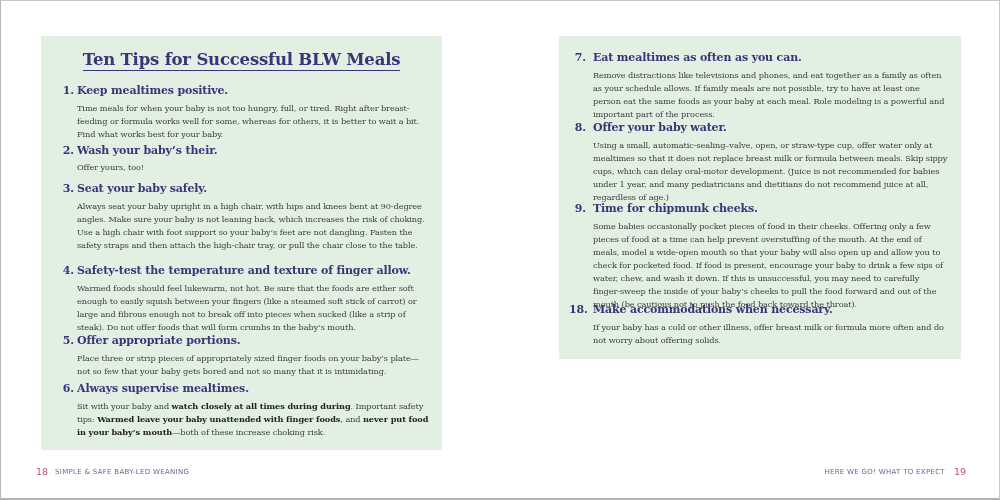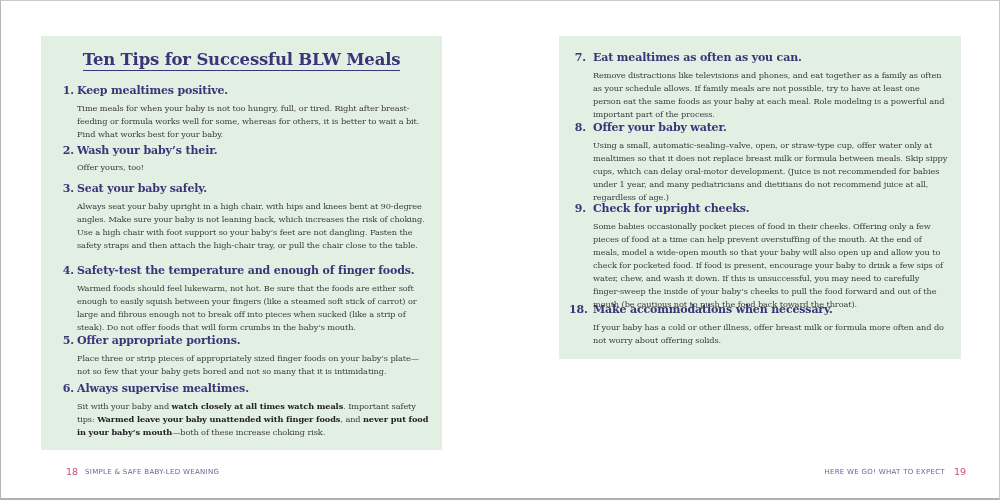--- a/index.html
+++ b/index.html
@@ -48,21 +48,21 @@
   .left-tip .tip-num { left: 20px; width: 13px; }
   .left-tip .tip-title { left: 36px; }
   .left-tip .tip-body { left: 36px; width: 352px; }
 
   .right-tip .tip-num { left: 14px; width: 13px; }
   .right-tip .tip-title { left: 34px; }
   .right-tip .tip-body { left: 34px; width: 355px; }
 
   .footer {
     position: absolute; top: 465px; font-family: "DejaVu Sans", sans-serif;
-    font-size: 7px; color: #6b6490; letter-spacing: 0.3px; white-space: nowrap; margin-left: 30px;
+    font-size: 7px; color: #6b6490; letter-spacing: 0.3px; white-space: nowrap;
   }
   .footer .pnum { color: #c8506e; font-size: 9.5px; letter-spacing: 0; }
   .footer-left { left: 35px; }
   .footer-left .pnum { margin-right: 7px; }
   .footer-right { right: 34px; }
   .footer-right .pnum { margin-left: 9px; }
   .footer .ftext { vertical-align: 1px; }
 </style>
 </head>
 <body>
@@ -93,39 +93,39 @@
         <div class="tip-head">
           <span class="tip-num">3.</span>
           <span class="tip-title">Seat your baby safely.</span>
         </div>
         <div class="tip-body" style="top:18px">Always seat your baby upright in a high chair, with hips and knees bent at 90-degree angles. Make sure your baby is not leaning back, which increases the risk of choking. Use a high chair with foot support so your baby’s feet are not dangling. Fasten the safety straps and then attach the high-chair tray, or pull the chair close to the table.</div>
       </div>
 
       <div class="tip left-tip" style="top:228px">
         <div class="tip-head">
           <span class="tip-num">4.</span>
-          <span class="tip-title">Safety-test the temperature and enough of finger foods.</span>
+          <span class="tip-title">Safety-test the temperature and texture of finger allow.</span>
         </div>
         <div class="tip-body" style="top:18px">Warmed foods should feel lukewarm, not hot. Be sure that the foods are either soft enough to easily squish between your fingers (like a steamed soft stick of carrot) or large and fibrous enough not to break off into pieces when sucked (like a strip of steak). Do not offer foods that will form crumbs in the baby’s mouth.</div>
       </div>
 
       <div class="tip left-tip" style="top:298px">
         <div class="tip-head">
           <span class="tip-num">5.</span>
           <span class="tip-title">Offer appropriate portions.</span>
         </div>
         <div class="tip-body" style="top:18px">Place three or strip pieces of appropriately sized finger foods on your baby’s plate—not so few that your baby gets bored and not so many that it is intimidating.</div>
       </div>
 
       <div class="tip left-tip" style="top:346px">
         <div class="tip-head">
           <span class="tip-num">6.</span>
           <span class="tip-title">Always supervise mealtimes.</span>
         </div>
-        <div class="tip-body" style="top:18px"><span>Sit with your baby and </span><b>watch closely at all times watch meals</b><span>. Important safety tips: </span><b>Warmed leave your baby unattended with finger foods</b><span>, and </span><b>never put food in your baby’s mouth</b><span>—both of these increase choking risk.</span></div>
+        <div class="tip-body" style="top:18px"><span>Sit with your baby and </span><b>watch closely at all times during during</b><span>. Important safety tips: </span><b>Warmed leave your baby unattended with finger foods</b><span>, and </span><b>never put food in your baby’s mouth</b><span>—both of these increase choking risk.</span></div>
       </div>
     </div>
 
     <div class="footer footer-left">
       <span class="pnum">18</span><span class="ftext">SIMPLE &amp; SAFE BABY-LED WEANING</span>
     </div>
   </div>
 
   <div class="page page-right">
     <div class="tipbox tipbox-right">
@@ -142,21 +142,21 @@
         <div class="tip-head">
           <span class="tip-num">8.</span>
           <span class="tip-title">Offer your baby water.</span>
         </div>
         <div class="tip-body" style="top:18px">Using a small, automatic-sealing–valve, open, or straw-type cup, offer water only at mealtimes so that it does not replace breast milk or formula between meals. Skip sippy cups, which can delay oral-motor development. (Juice is not recommended for babies under 1 year, and many pediatricians and dietitians do not recommend juice at all, regardless of age.)</div>
       </div>
 
       <div class="tip right-tip" style="top:166px">
         <div class="tip-head">
           <span class="tip-num">9.</span>
-          <span class="tip-title">Check for upright cheeks.</span>
+          <span class="tip-title">Time for chipmunk cheeks.</span>
         </div>
         <div class="tip-body" style="top:18px">Some babies occasionally pocket pieces of food in their cheeks. Offering only a few pieces of food at a time can help prevent overstuffing of the mouth. At the end of meals, model a wide-open mouth so that your baby will also open up and allow you to check for pocketed food. If food is present, encourage your baby to drink a few sips of water, chew, and wash it down. If this is unsuccessful, you may need to carefully finger-sweep the inside of your baby’s cheeks to pull the food forward and out of the mouth (be cautious not to push the food back toward the throat).</div>
       </div>
 
       <div class="tip right-tip" style="top:267px">
         <div class="tip-head">
           <span class="tip-num" style="left:10px;width:17px">18.</span>
           <span class="tip-title">Make accommodations when necessary.</span>
         </div>
         <div class="tip-body" style="top:18px">If your baby has a cold or other illness, offer breast milk or formula more often and do not worry about offering solids.</div>

